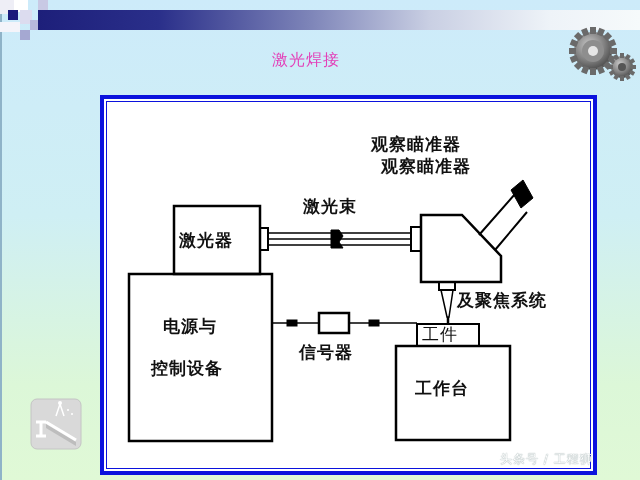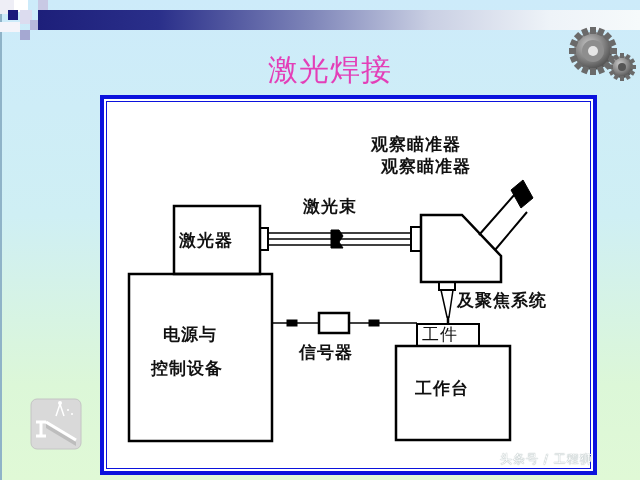--- a/index.html
+++ b/index.html
@@ -9,23 +9,22 @@
       font-family: "DejaVu Sans", sans-serif;
     }
     .left-edge { position: absolute; left: 0; top: 0; width: 2px; height: 480px; background: #8fb3c8; }
     .header-bar {
       position: absolute; left: 38px; top: 10px; width: 602px; height: 20px;
       background: linear-gradient(to right, #1d1f7a 0%, #2a2f8a 20%, #7d84b8 45%, #c9cfe3 65%, #eef3f8 85%, #f6fafb 100%);
     }
     .sq { position: absolute; }
     .title {
       position: absolute; left: 0; width: 612px; top: 50px; text-align: center;
-      color: #e33fb8; font-size: 30px; letter-spacing: 1px;
+      color: #e33fb8; font-size: 16px; letter-spacing: 1px;
       font-family: "DejaVu Sans", sans-serif;
-      padding-left: 24px;
     }
     .gears { position: absolute; left: 560px; top: 22px; width: 80px; height: 62px; }
     .frame {
       position: absolute; left: 100px; top: 95px; width: 497px; height: 380px;
       background: #0b12dd; box-sizing: border-box;
     }
     .frame-inner1 { position: absolute; left: 4px; top: 4px; right: 4px; bottom: 4px; background: #ffffff; }
     .frame-inner2 { position: absolute; left: 2px; top: 2px; right: 2px; bottom: 2px; border: 1px solid #0b12dd; background: #ffffff; }
     .diagram { position: absolute; left: 0; top: 0; }
     .lbl { position: absolute; font-size: 17px; font-weight: bold; color: #111; white-space: nowrap; letter-spacing: 1px; line-height: 20px; }
@@ -143,21 +142,21 @@
 
           <line x1="165" y1="221" x2="212" y2="221" stroke-width="1.5"></line>
           <rect x="180" y="218" width="10" height="6" fill="#000" stroke-width="1"></rect>
           <rect x="212" y="211" width="30" height="20" stroke-width="2.5"></rect>
           <line x1="242" y1="221" x2="310" y2="221" stroke-width="1.5"></line>
           <rect x="262" y="218" width="10" height="6" fill="#000" stroke-width="1"></rect>
         </g>
       </svg>
 
       <div class="lbl" style="left:72px;top:128px;">激光器</div>
-      <div class="lbl" style="left:56px;top:214px;margin-top:8px;">电源与</div>
+      <div class="lbl" style="left:56px;top:214px;">电源与</div>
       <div class="lbl" style="left:44px;top:240px;margin-top:16px;">控制设备</div>
       <div class="lbl" style="left:192px;top:240px;">信号器</div>
       <div class="lbl" style="left:315px;top:222px;font-weight:normal;">工件</div>
       <div class="lbl" style="left:308px;top:276px;">工作台</div>
       <div class="lbl" style="left:196px;top:94px;">激光束</div>
       <div class="lbl" style="left:264px;top:32px;">观察瞄准器</div>
       <div class="lbl" style="left:274px;top:54px;">观察瞄准器</div>
       <div class="lbl" style="left:350px;top:188px;">及聚焦系统</div>
     </div>
   </div>

